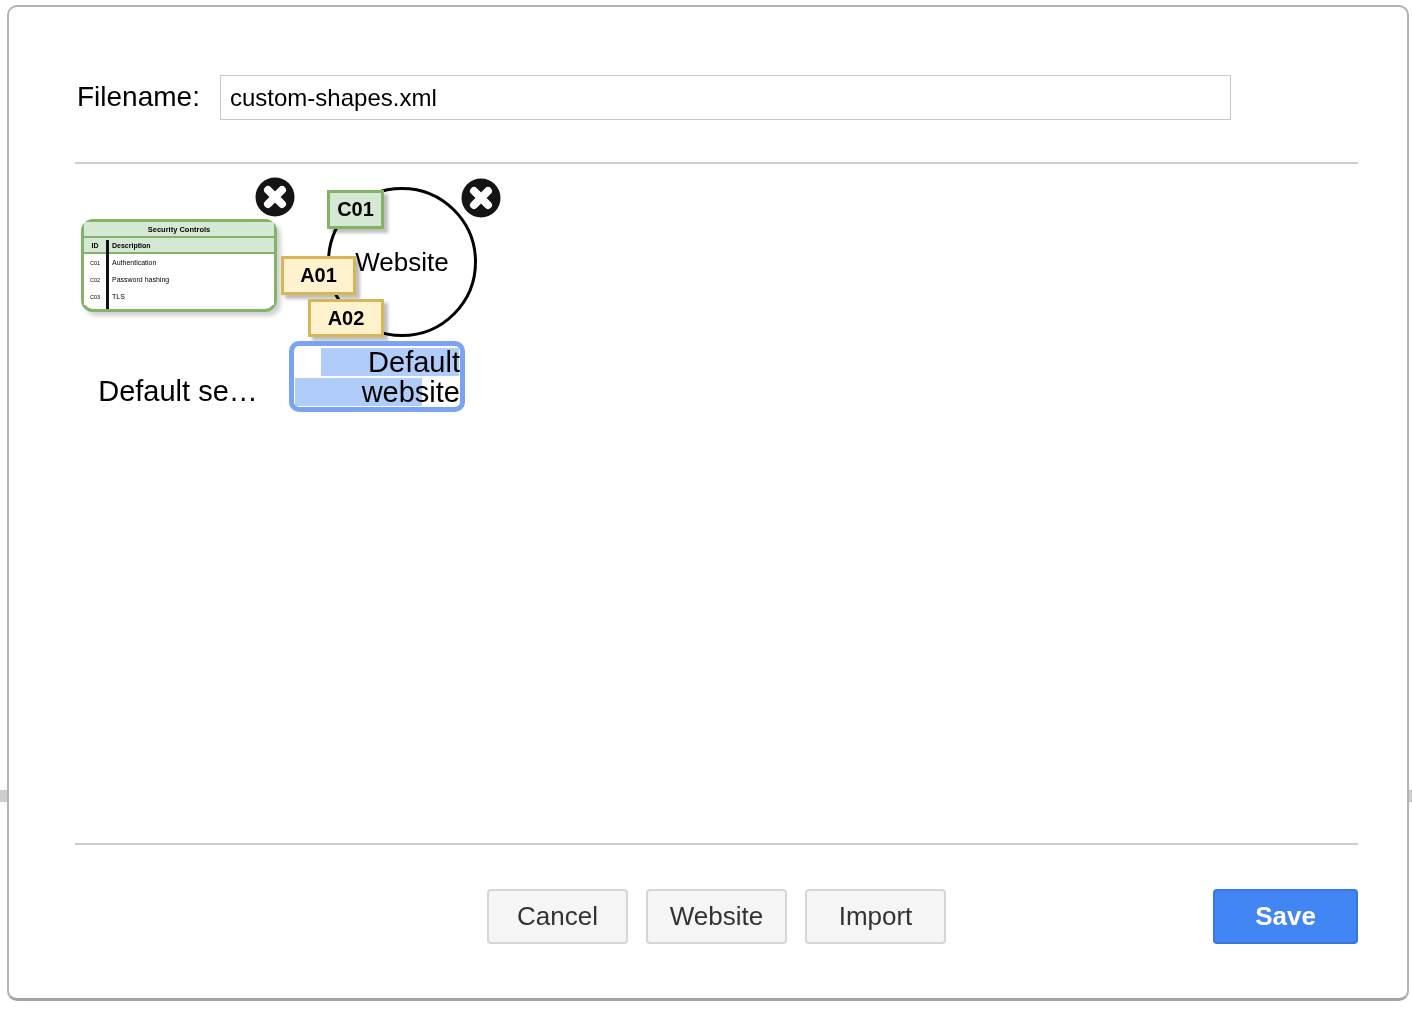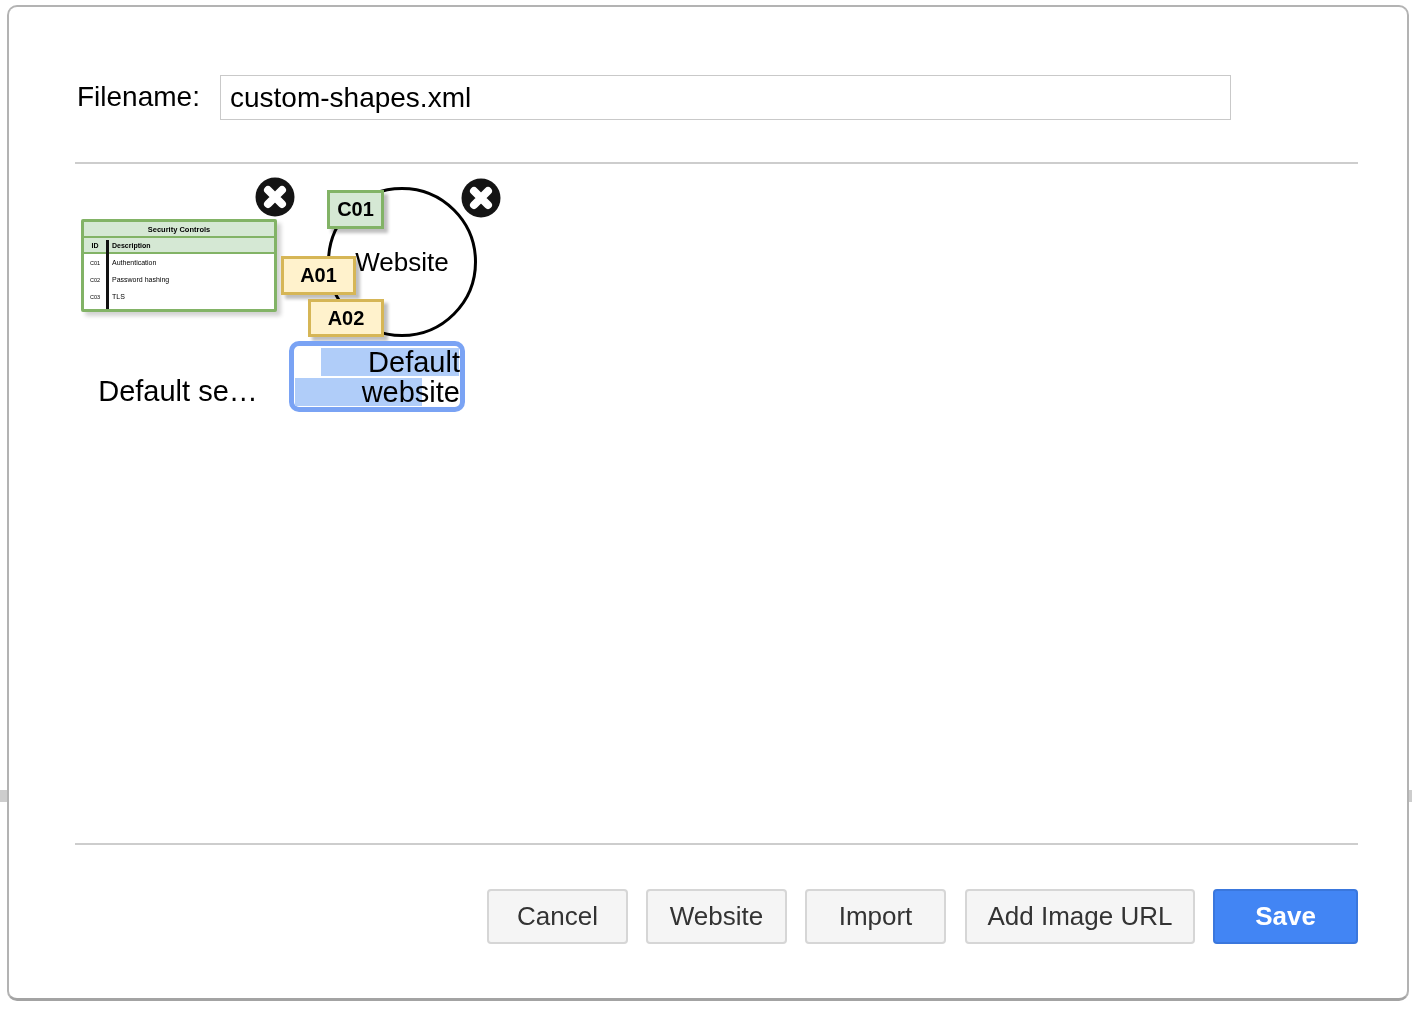--- a/index.html
+++ b/index.html
@@ -12,30 +12,30 @@
   .bg-bottom-noise { position:absolute; left:430px; bottom:0; width:880px; height:8px; opacity:.75;
       background:repeating-linear-gradient(90deg,#9f9f9f 0 11px,#c6c6c6 11px 17px,#a8a8a8 17px 26px,#c9c9c9 26px 34px); }
 
   
   .dialog { position:absolute; left:7px; top:5px; width:1402px; height:996px;
             background:#ffffff; border:2px solid #b3b3b3; border-bottom:3px solid #a3a3a3;
             border-radius:10px; }
 
   .filename-label { position:absolute; left:68px; top:74px; font-size:28px; }
   .filename-input { position:absolute; left:211px; top:68px; width:1011px; height:45px;
-            border:1px solid #c9c9c9; background:#fff; font-size:28px; padding:0 9px;
+            border:1px solid #c9c9c9; background:#fff; font-size:24px; padding:0 9px;
             font-family:"Liberation Sans","DejaVu Sans",sans-serif; color:#000; outline:none; }
 
   .sep { position:absolute; left:66px; width:1283px; height:2px; background:#cdcdcd; }
   .sep-top { top:155px; }
   .sep-bottom { top:836px; }
 
   
   .sec-table { position:absolute; left:72px; top:212px; width:196px; height:93px;
-      border:3px solid #82b366; border-radius:2px; background:#fff;
+      border:3px solid #82b366; border-radius:12px; background:#fff;
       box-shadow:4px 4px 4px rgba(0,0,0,.18); }
   .sec-title { height:16px; background:#d5e8d4; border-bottom:2px solid #82b366;
       font-weight:bold; font-size:7.5px; display:flex; align-items:center; justify-content:center; }
   .sec-header { height:16px; background:#d5e8d4; border-bottom:2px solid #82b366;
       display:flex; align-items:center; font-weight:bold; font-size:7px; }
   .sec-row { height:17px; display:flex; align-items:center; background:#fff; }
   .cell-id { width:22px; text-align:center; flex:none; }
   .sec-row .cell-id { font-size:5.5px; }
   .cell-desc { flex:1; padding-left:6px; font-size:7px; }
   .sec-header .cell-desc { font-size:7px; }
@@ -149,17 +149,16 @@
         <span class="hl hl-line2"></span>
         <span>website</span>
       </div>
     </div>
 
     <div class="sep sep-bottom"></div>
 
     <div class="btn btn-gray btn-cancel">Cancel</div>
     <div class="btn btn-gray btn-export">Website</div>
     <div class="btn btn-gray btn-import">Import</div>
-    <div class="btn btn-gray btn-addurl">Add Image URL</div>
     <div class="btn btn-save">Save</div>
 
   </div>
 </div>
 
 </body></html>

